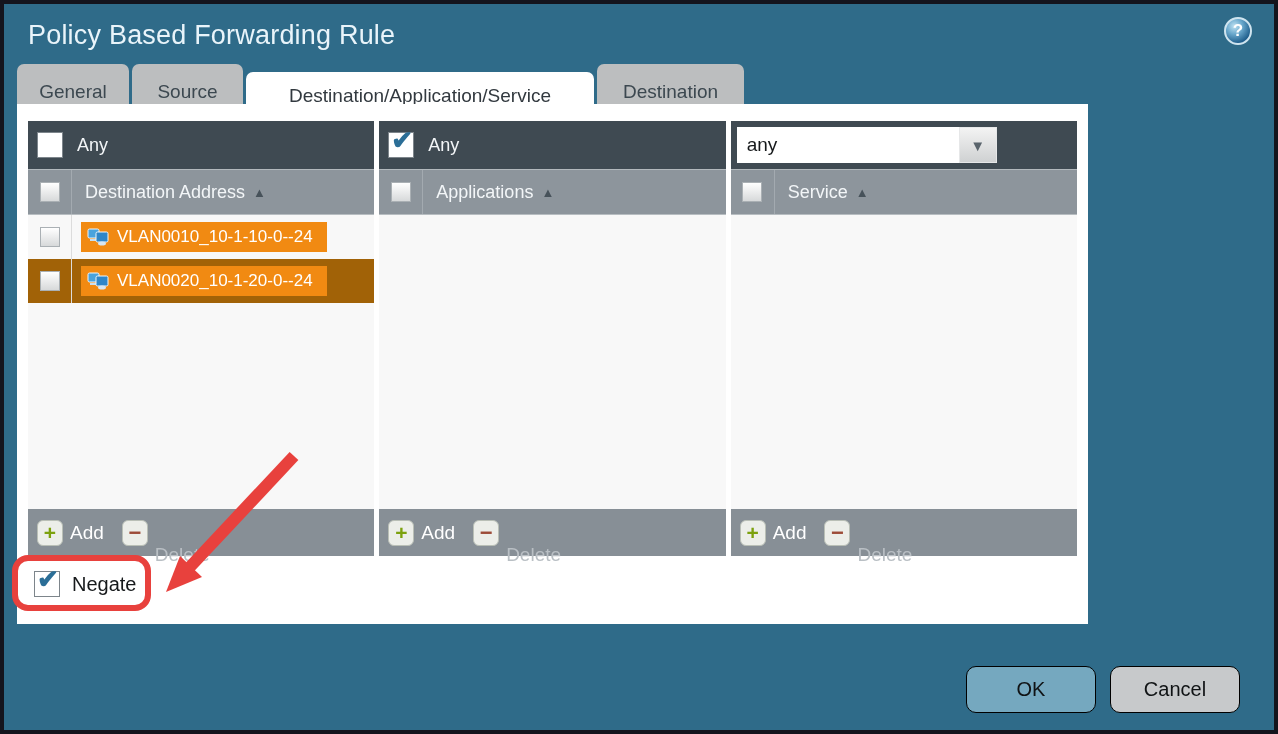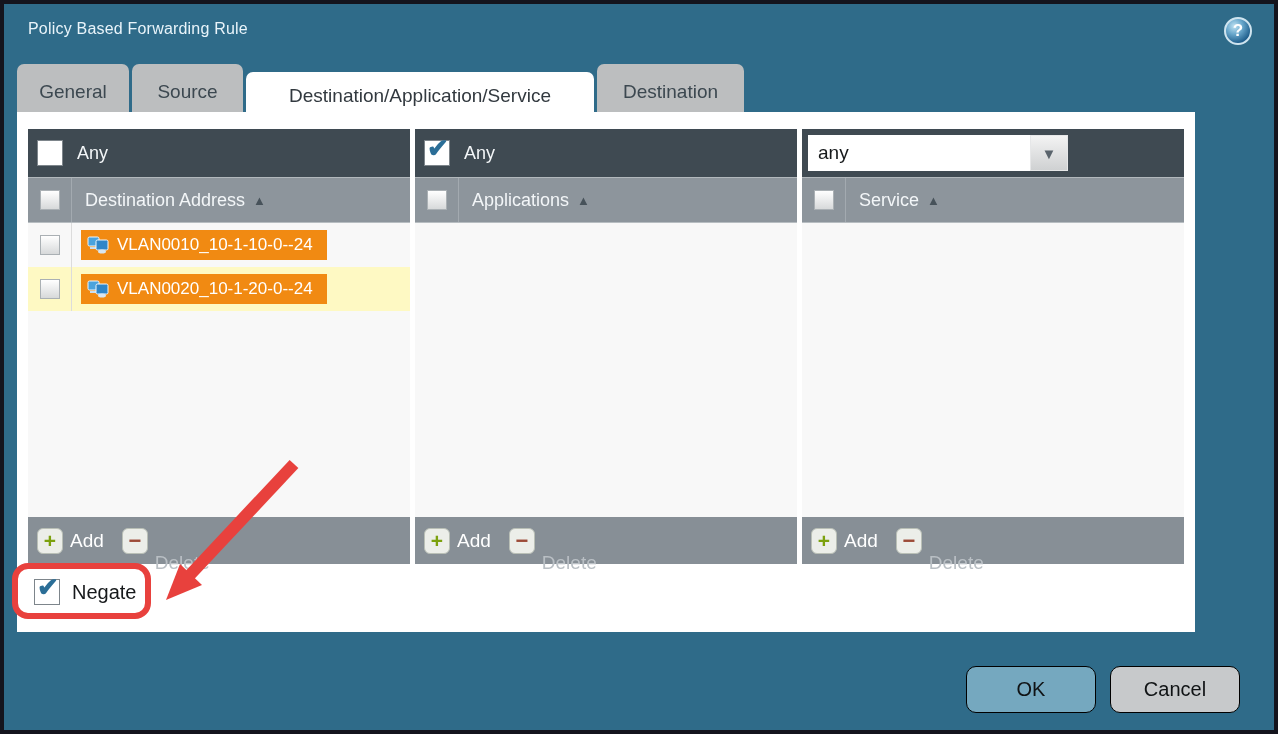--- a/index.html
+++ b/index.html
@@ -2,45 +2,45 @@
 <html><head>
 <meta charset="utf-8">
 <style>
   * { margin:0; padding:0; box-sizing:border-box; }
   html,body { width:1278px; height:734px; font-family:"Liberation Sans", sans-serif; }
   .frame {
     position:relative; width:1278px; height:734px;
     background:#2f6b89; border:4px solid #14141d; overflow:hidden;
   }
   
-  .title { position:absolute; left:24px; top:16px; color:#e9f4fa; font-size:16px; letter-spacing:.2px;text-align:right; }
+  .title { position:absolute; left:24px; top:16px; color:#e9f4fa; font-size:27px; letter-spacing:.2px;text-align:right; }
   .help { position:absolute; right:22px; top:13px; width:28px; height:28px; border-radius:50%;
     background:radial-gradient(circle at 35% 30%, #bfe2f2 0%, #6aa8cc 35%, #1f5e8c 75%, #9cc4da 100%);
     border:2px solid #cfe4ef; display:flex; align-items:center; justify-content:center;
     color:#ffffff; font-size:17px; font-weight:bold; cursor:pointer; }
   
   .tabs { position:absolute; left:13px; top:68px; height:48px; display:flex; align-items:flex-end; gap:3px; }
   .tab { height:56px; background:#bcbebf; color:#3c4850; font-size:19px;
     border-radius:7px 7px 0 0; display:flex; align-items:center; justify-content:center; cursor:pointer; }
   .tab.active { height:48px; background:#ffffff; color:#32393f; }
   .tab.t0 { width:112px; } .tab.t1 { width:111px; } .tab.t2 { width:348px; } .tab.t3 { width:147px; }
   
-  .panel { position:absolute; left:13px; top:108px; width:1178px; height:520px; background:#ffffff; }
+  .panel { position:absolute; left:13px; top:100px; width:1071px; height:520px; background:#ffffff; }
   .cols { display:flex; gap:5px; padding:17px 11px 0 11px; height:452px; }
   .col { flex:1; display:flex; flex-direction:column; min-width:0; }
   .any-row { height:48px; background:#3f4a52; display:flex; align-items:center; padding-left:9px; flex:0 0 48px; }
   .any-label { color:#f3f6f8; font-size:18px; margin-left:14px; }
   .hdr-row { height:46px; background:#8d959c; border-top:1px solid #b2b8bc; border-bottom:1px solid #b7bdc1;
     display:flex; align-items:center; flex:0 0 46px; }
   .hdr-cbcell { width:44px; display:flex; justify-content:center; border-right:1px solid #a3aab0; height:100%; align-items:center; }
   .hdr-label { color:#f3f6f8; font-size:18px; margin-left:13px; }
   .sort { color:#47525a; font-size:13px; margin-left:8px; }
   .list { flex:1 1 auto; background:#f8f8f8; overflow:hidden; }
   .row { height:44px; display:flex; align-items:center; }
-  .row.alt { background:#fef9c3; }
+  .row.alt { background:#a16207; }
   .row-cbcell { width:44px; display:flex; justify-content:center; border-right:1px solid #dcdcdc; height:100%; align-items:center; }
   .chip { margin-left:9px; height:30px; background:#f18a12; display:flex; align-items:center;
     padding:0 14px 0 6px; color:#ffffff; font-size:17px; white-space:nowrap; }
   .chip svg { margin-right:8px; }
   .foot-row { height:47px; background:#878f96; display:flex; align-items:center; padding-left:9px; gap:18px; flex:0 0 47px; }
   .tool-btn { display:flex; align-items:center; gap:7px; cursor:pointer; }
   .tool-ic { width:26px; height:26px; border-radius:6px; background:#eceee9; border:1px solid #b9bfb6;
     display:flex; align-items:center; justify-content:center; font-weight:bold; }
   .plus { color:#7ca10e; font-size:21px; line-height:1; }
   .minus { color:#9c4b38; font-size:22px; line-height:1; }

